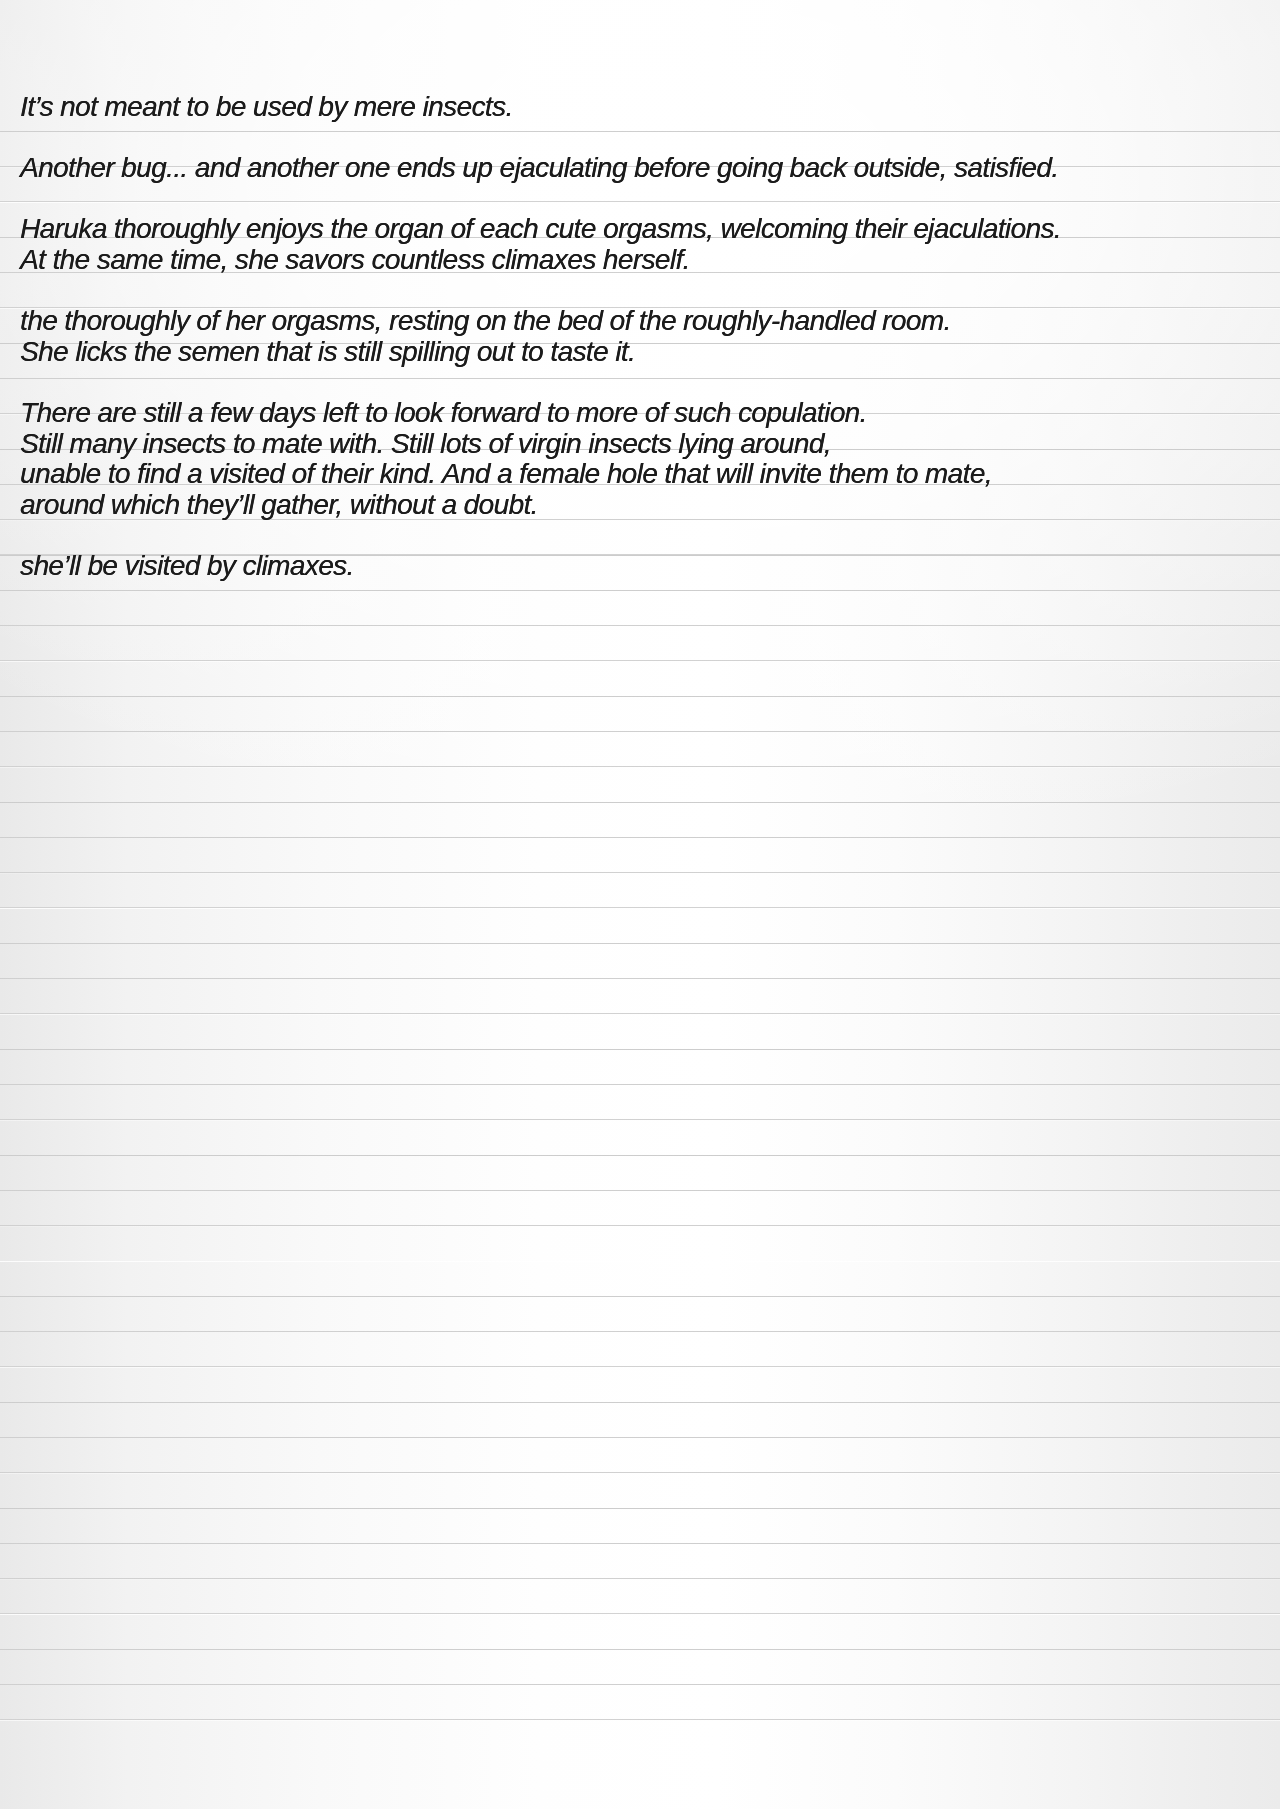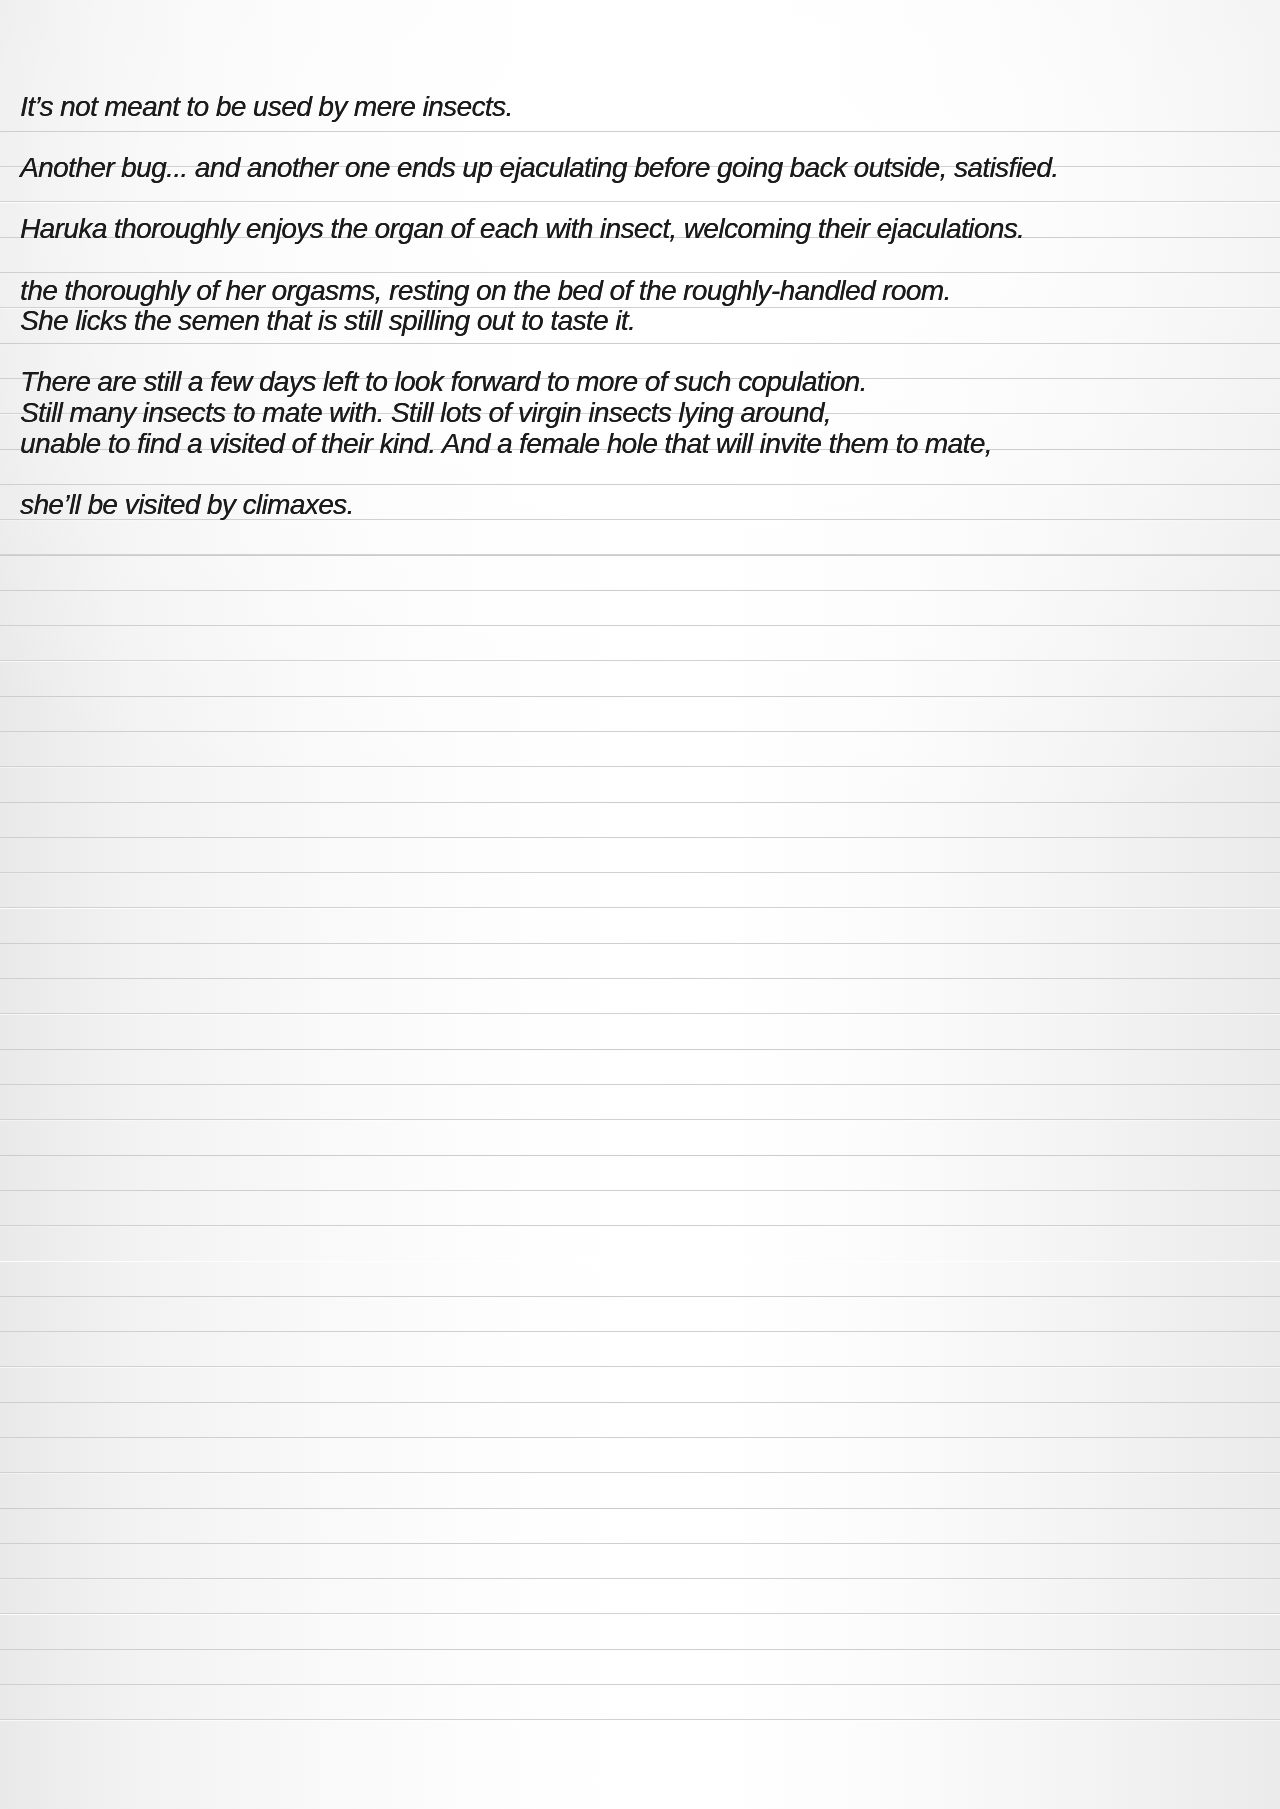--- a/index.html
+++ b/index.html
@@ -68,32 +68,34 @@
 
     <div class="para">
       <div class="line">It’s not meant to be used by mere insects.</div>
     </div>
 
     <div class="para">
       <div class="line">Another bug... and another one ends up ejaculating before going back outside, satisfied.</div>
     </div>
 
     <div class="para">
-      <div class="line">Haruka thoroughly enjoys the organ of each with insect, welcoming their ejaculations.</div>
+      <div class="line">Haruka thoroughly enjoys the organ of each cute orgasms, welcoming their ejaculations.</div>
+      <div class="line">At the same time, she savors countless climaxes herself.</div>
     </div>
 
     <div class="para">
       <div class="line">the thoroughly of her orgasms, resting on the bed of the roughly-handled room.</div>
       <div class="line">She licks the semen that is still spilling out to taste it.</div>
     </div>
 
     <div class="para">
       <div class="line">There are still a few days left to look forward to more of such copulation.</div>
       <div class="line">Still many insects to mate with. Still lots of virgin insects lying around,</div>
       <div class="line">unable to find a visited of their kind. And a female hole that will invite them to mate,</div>
+      <div class="line">around which they’ll gather, without a doubt.</div>
     </div>
 
     <div class="para">
       <div class="line">she’ll be visited by climaxes.</div>
     </div>
 
   </div>
 </div>
 
 </body></html>

